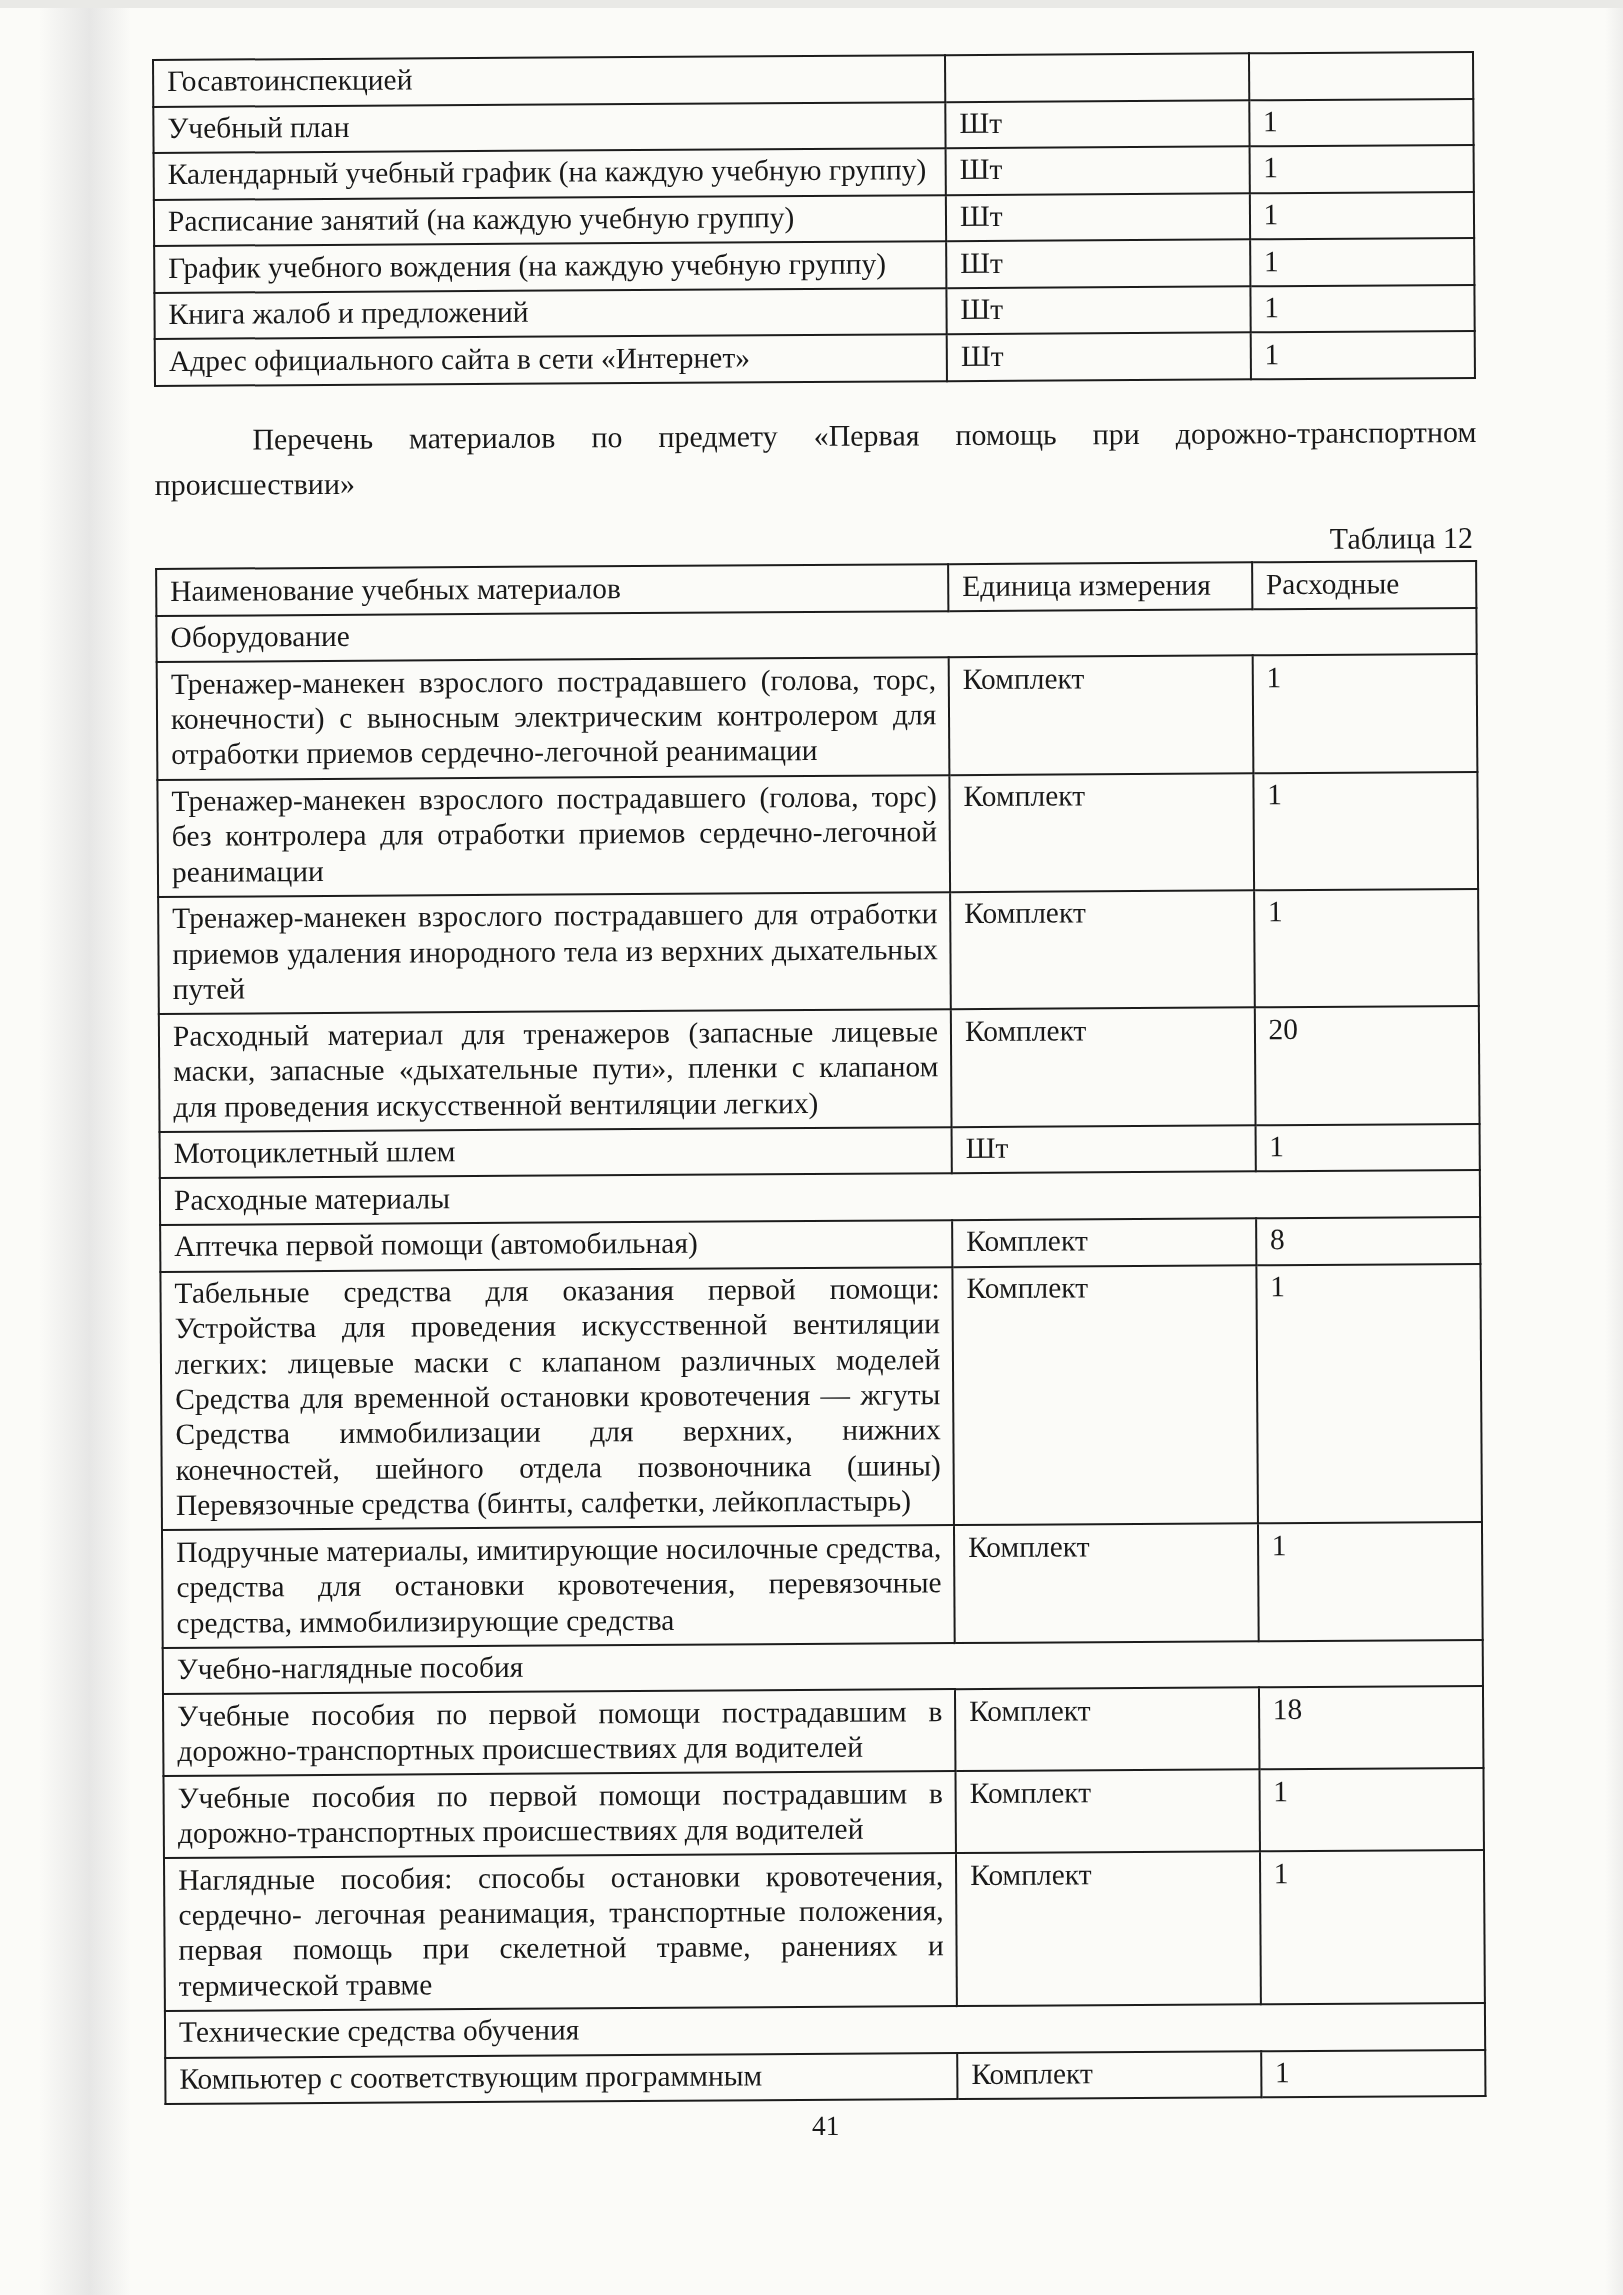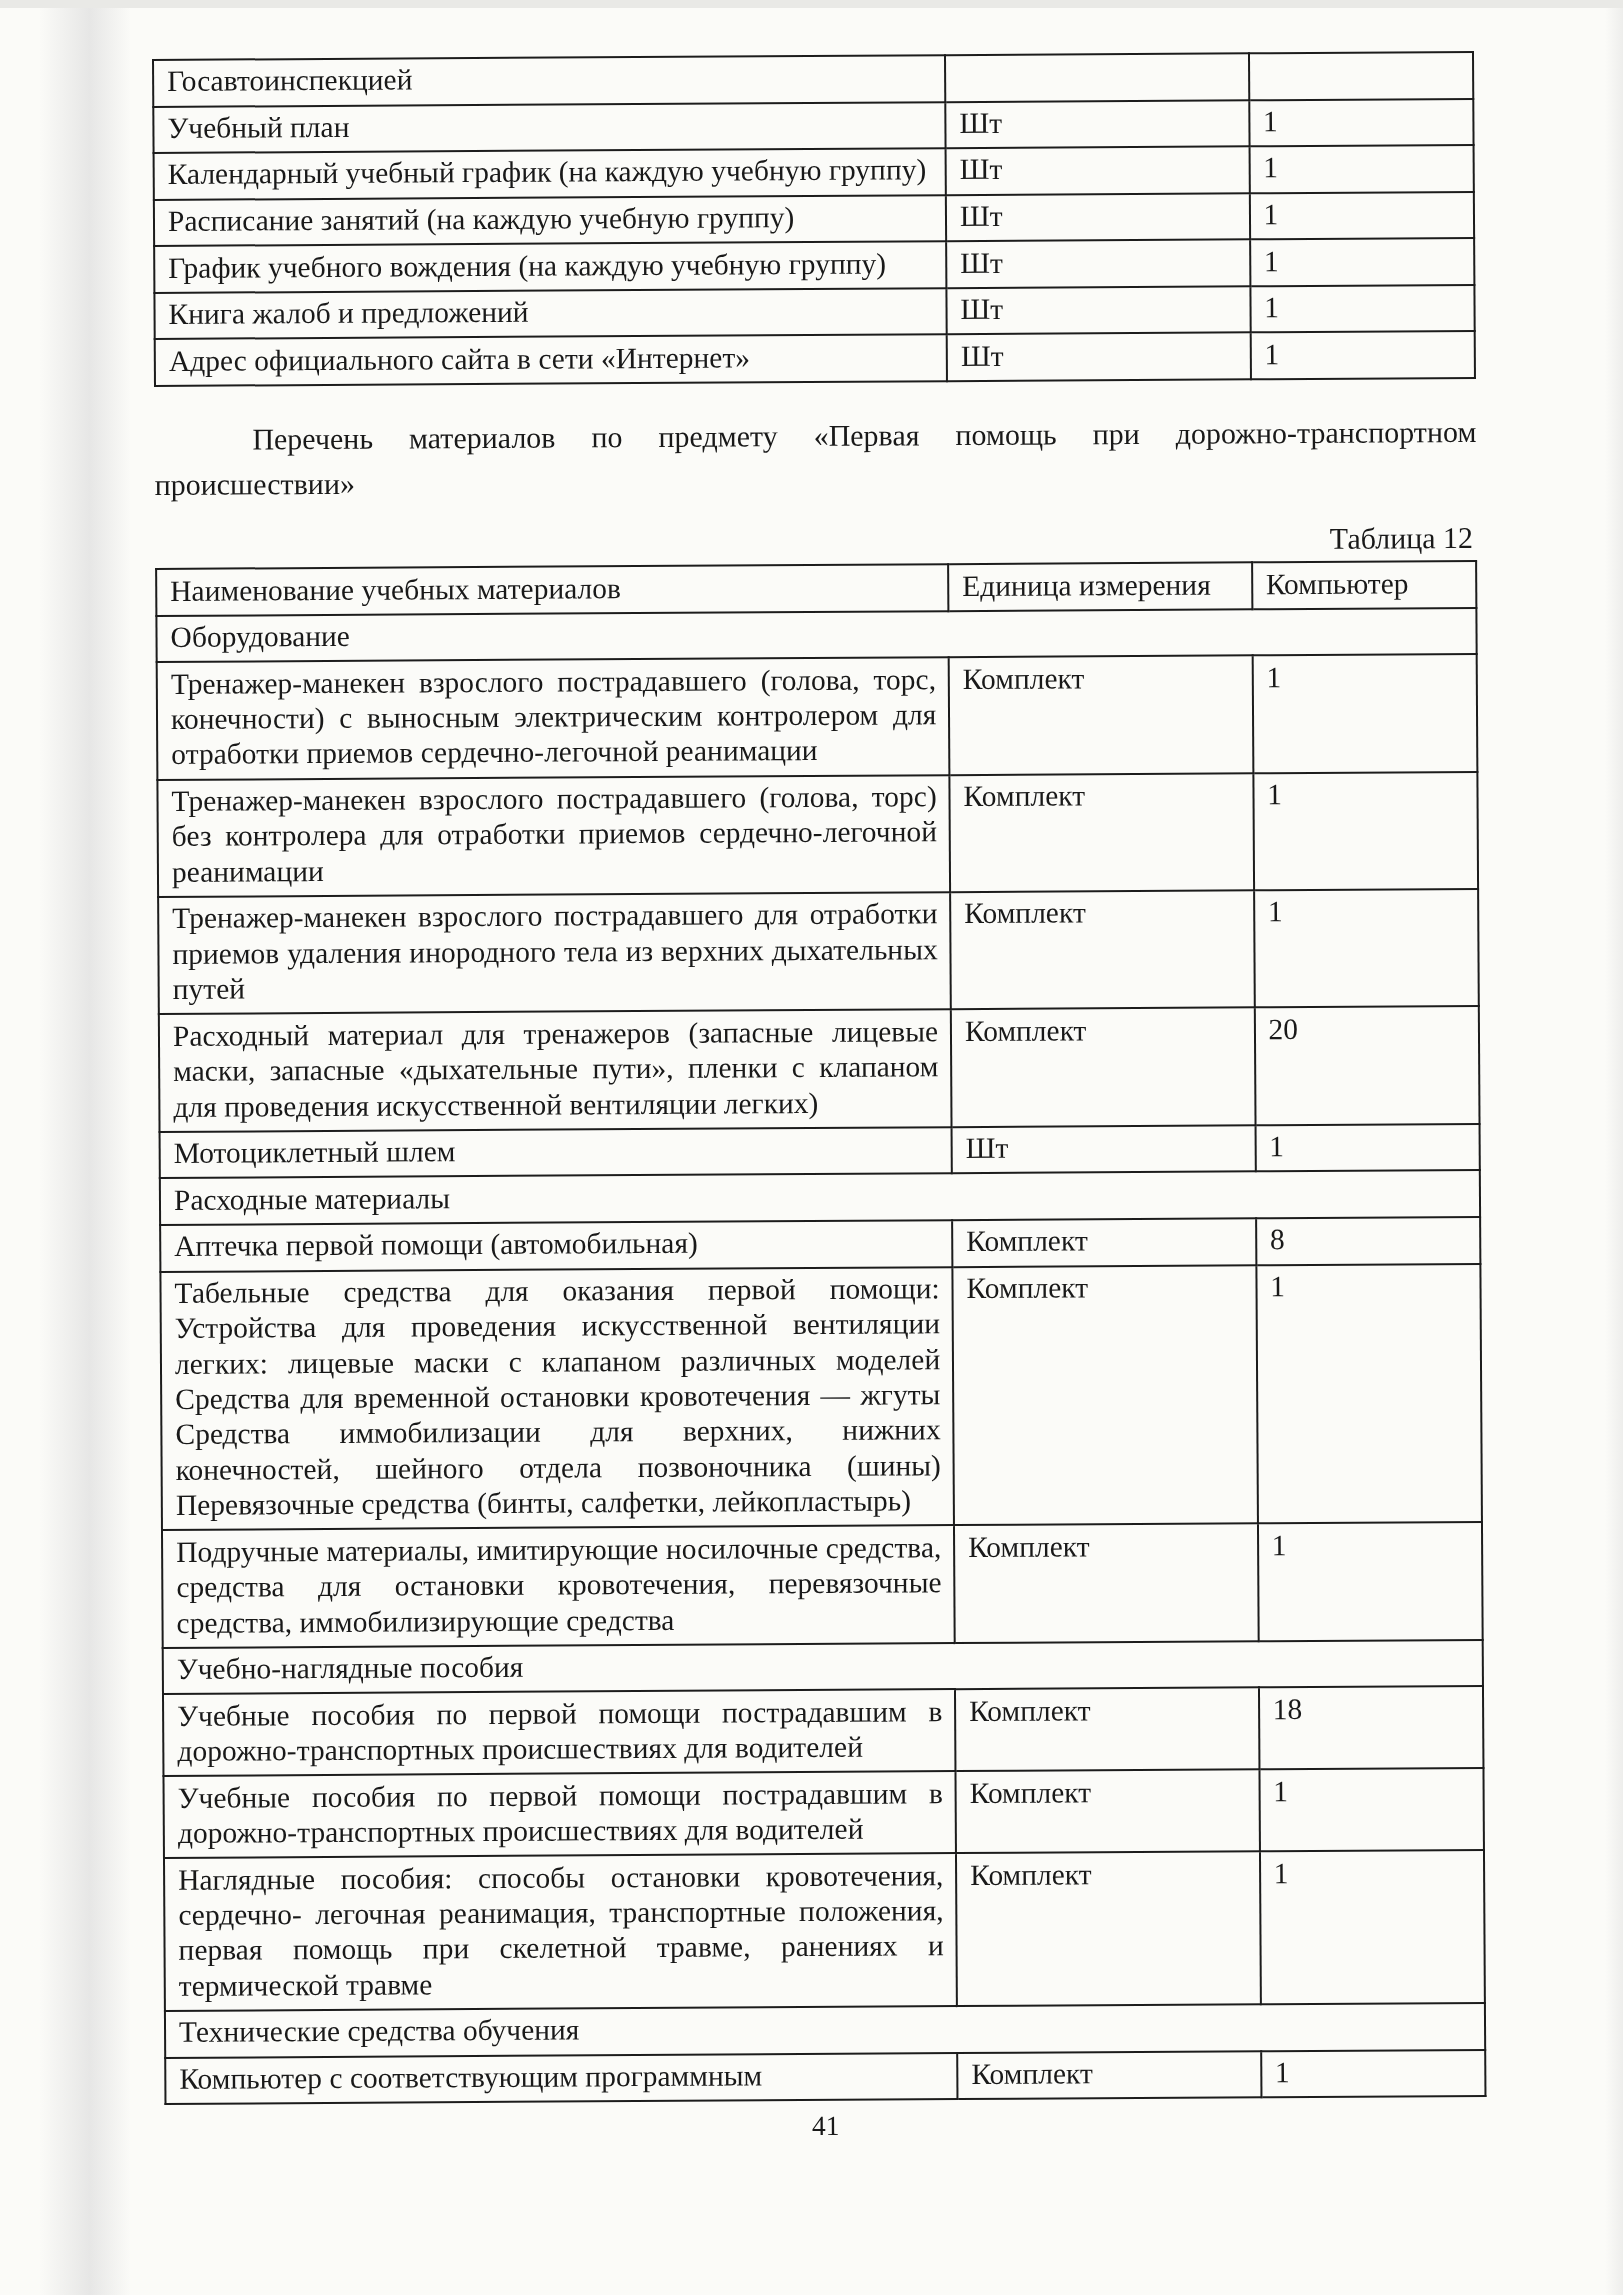--- a/index.html
+++ b/index.html
@@ -115,21 +115,21 @@
     <table>
       <colgroup>
           <col style="width:60%">
           <col style="width:23%">
           <col style="width:17%">
         </colgroup>
       <thead>
         <tr>
           <th class="c-name">Наименование учебных материалов</th>
           <th>Единица измерения</th>
-          <th>Компьютер</th>
+          <th>Расходные</th>
         </tr>
       </thead>
       <tbody>
           <tr>
             <td colspan="3" class="c-name section">Оборудование</td>
           </tr>
           <tr>
             <td class="c-name">Тренажер-манекен взрослого пострадавшего (голова, торс, конечности) с выносным электрическим контролером для отработки приемов сердечно-легочной реанимации</td>
             <td class="c-unit">Комплект</td>
             <td class="c-qty">1</td>

